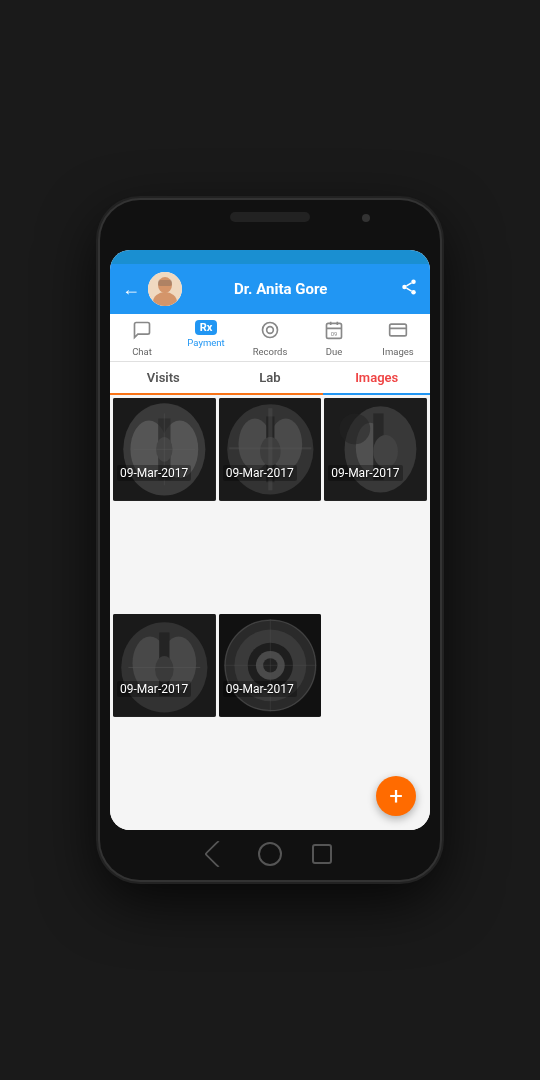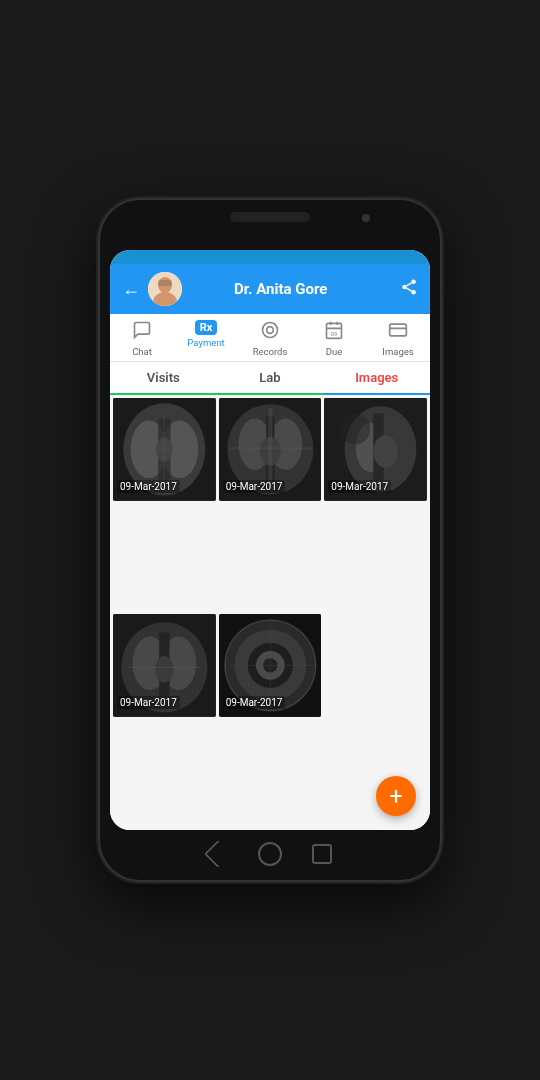--- a/index.html
+++ b/index.html
@@ -102,21 +102,21 @@
       color: white;
       border-radius: 4px;
       padding: 1px 5px;
       font-size: 11px;
       font-weight: bold;
       margin-bottom: 2px;
     }
     
     .sub-tabs {
       display: flex;
-      border-bottom: 2px solid #22c55e;
+      border-bottom: 2px solid #f97316;
       background: #fff;
     }
     .sub-tab {
       padding: 8px 16px;
       font-size: 13px;
       font-weight: 600;
       color: #555;
       cursor: pointer;
       flex: 1;
       text-align: center;
@@ -142,24 +142,24 @@
       aspect-ratio: 1;
       overflow: hidden;
       border-radius: 2px;
     }
     .image-cell svg {
       width: 100%;
       height: 100%;
     }
     .image-date {
       position: absolute;
-      bottom: 8px;
+      bottom: 20px;
       left: 4px;
       color: white;
-      font-size: 10px;
+      font-size: 12px;
       text-shadow: 0 1px 2px rgba(0,0,0,0.8);
       background: rgba(0,0,0,0.3);
       padding: 1px 3px;
       border-radius: 2px;
     }
     
     .fab-container {
       position: absolute;
       bottom: 14px;
       right: 14px;

